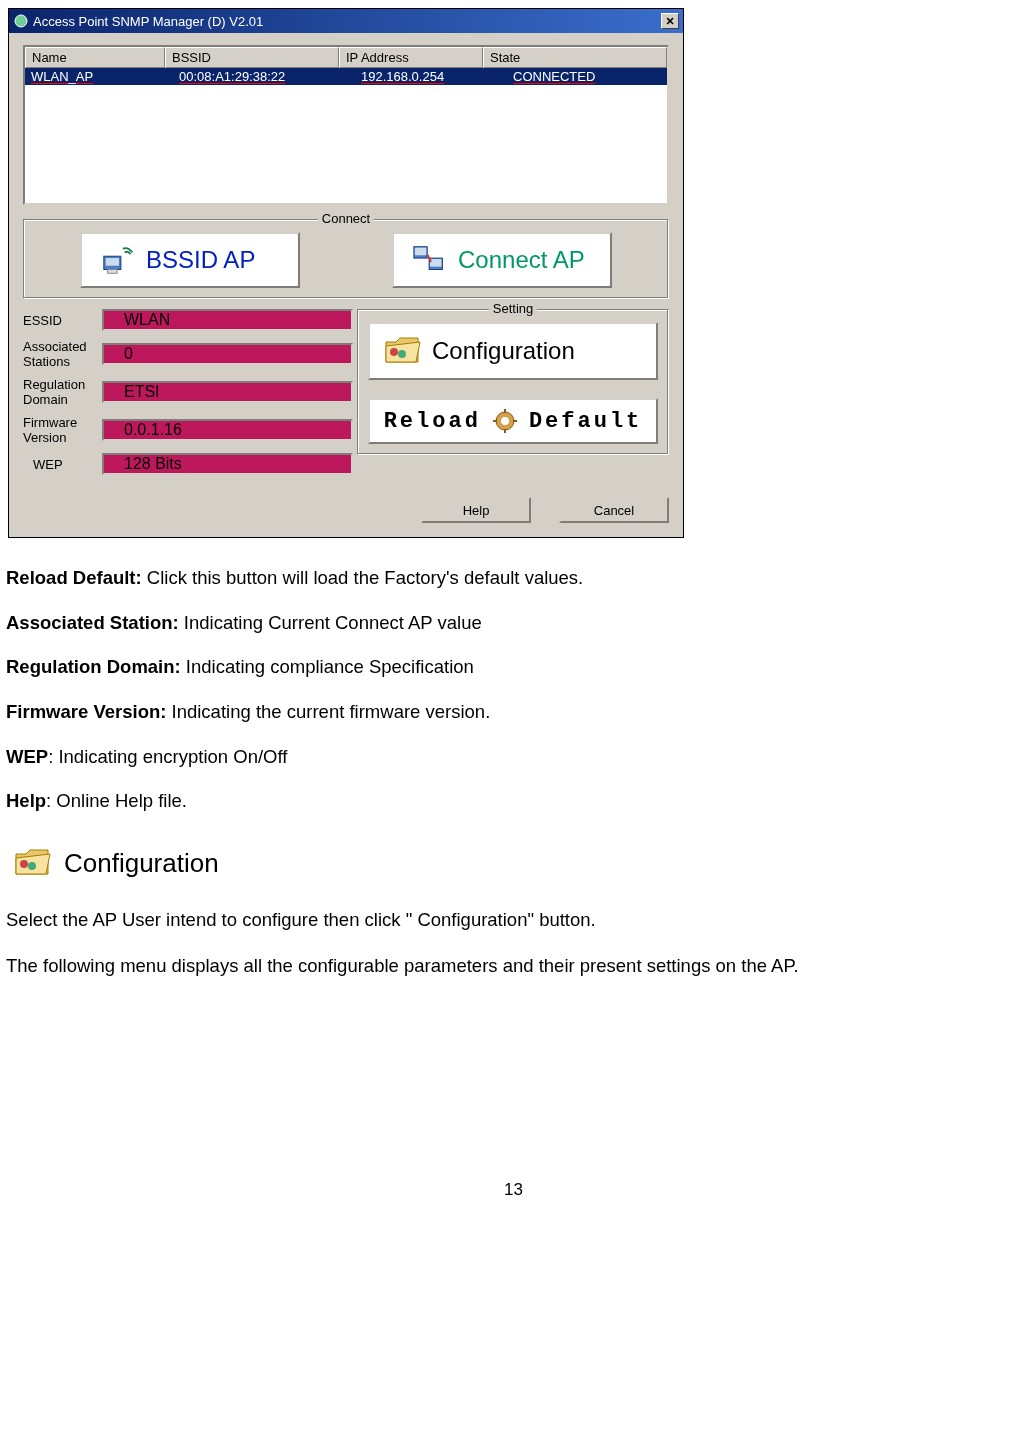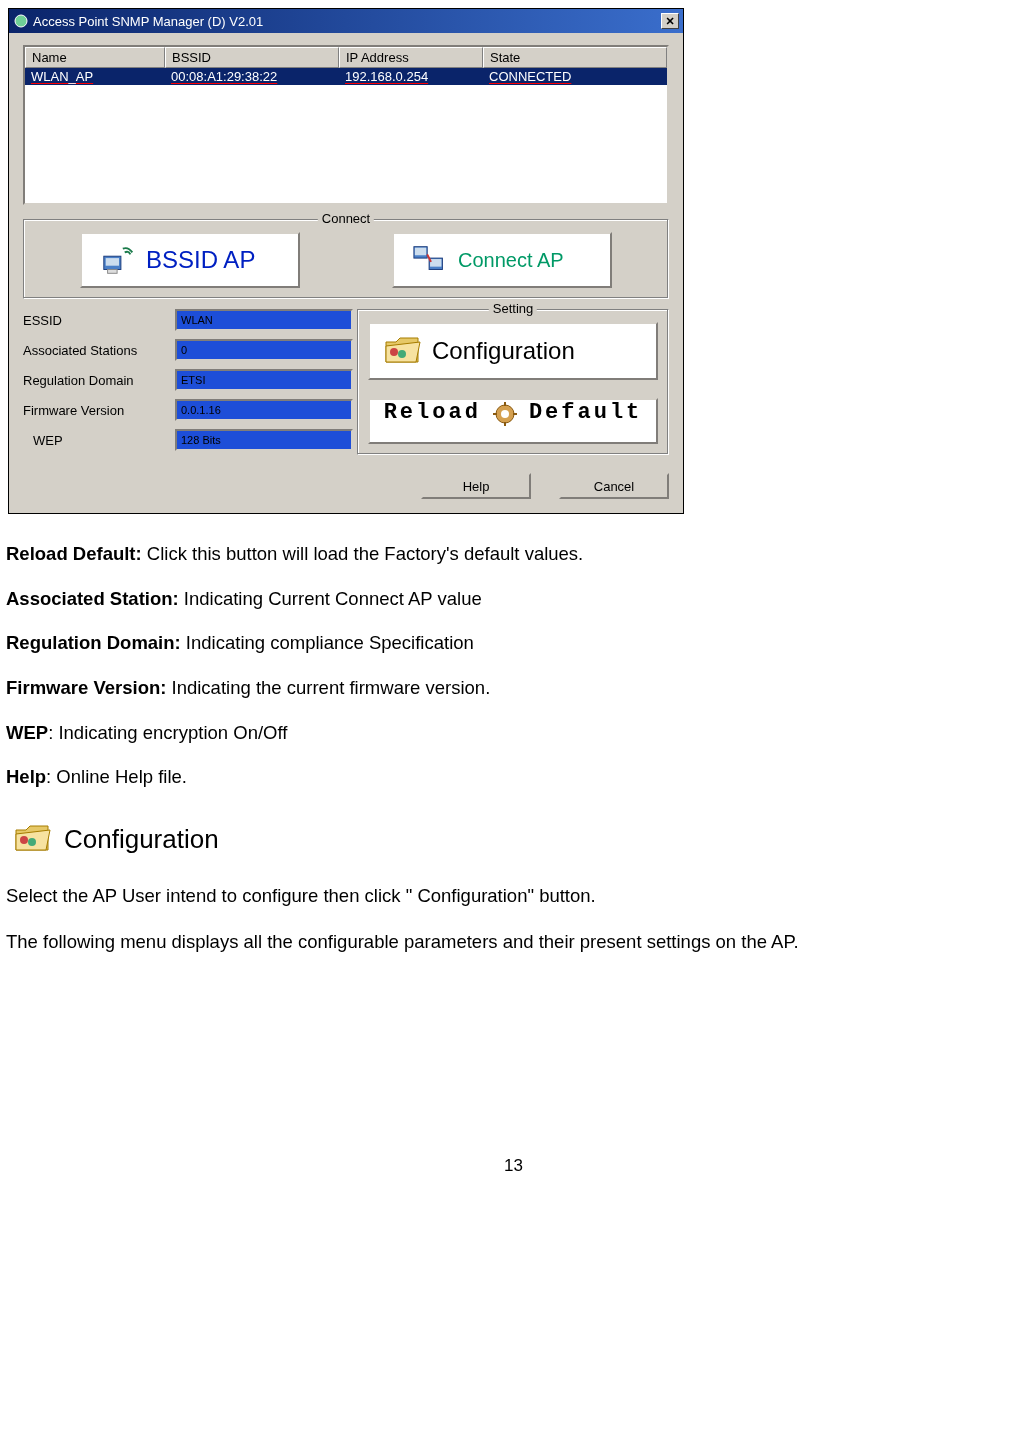--- a/index.html
+++ b/index.html
@@ -79,20 +79,21 @@
   .col-bssid { width: 174px; }
   .col-ip { width: 144px; }
   .col-state { flex: 1; }
   .list-row {
     display: flex;
     background: #0a246a;
     color: #fff;
     text-decoration: underline;
     text-decoration-color: #ff0000;
     text-underline-offset: 2px;
+    gap: 8px;
   }
   .list-row span {
     padding: 1px 6px;
     text-decoration-style: wavy;
   }
   .fieldset {
     border: 1px solid #808080;
     border-right-color: #fff;
     border-bottom-color: #fff;
     box-shadow: inset -1px -1px 0 #808080, inset 1px 1px 0 #fff;
@@ -121,44 +122,44 @@
     height: 56px;
     display: flex;
     align-items: center;
     padding: 4px 18px;
     cursor: pointer;
     font-family: Arial, sans-serif;
   }
   .find-ap-btn { width: 220px; }
   .connect-ap-btn { width: 220px; }
   .find-ap-text { color: #0020c2; font-size: 24px; font-weight: 400; margin-left: 8px; }
-  .connect-ap-text { color: #009966; font-size: 20px; margin-left: 8px; }
+  .connect-ap-text { color: #009966; font-size: 24px; margin-left: 8px; }
   .mid-section {
     display: flex;
     margin-top: 10px;
     gap: 4px;
   }
   .info-grid {
     width: 330px;
     font-family: Tahoma, sans-serif;
     font-size: 13px;
   }
   .info-row {
     display: flex;
     align-items: center;
     margin-bottom: 8px;
   }
   .info-label { width: 152px; }
   .info-input {
     flex: 1;
     border: 2px inset #d4d0c8;
-    background: #1d4ed8;
-    padding: 2px 4px;
-    font-family: Tahoma, sans-serif;
-    font-size: 11px;
+    background: #be185d;
+    padding: 2px 20px;
+    font-family: Tahoma, sans-serif;
+    font-size: 16px;
     height: 22px;
   }
   .setting-box {
     flex: 1;
   }
   .config-btn {
     background: #fff;
     border: 2px outset #d4d0c8;
     width: 100%;
     height: 58px;
@@ -169,20 +170,21 @@
     font-size: 24px;
     font-family: Arial, sans-serif;
     margin-bottom: 18px;
   }
   .reload-btn {
     background: #fff;
     border: 2px outset #d4d0c8;
     width: 100%;
     height: 46px;
     display: flex;
+    align-items: center;
     justify-content: center;
     gap: 10px;
     cursor: pointer;
     font-family: "Courier New", monospace;
     font-size: 22px;
     letter-spacing: 3px;
     font-weight: bold;
   }
   .bottom-btns {
     display: flex;

